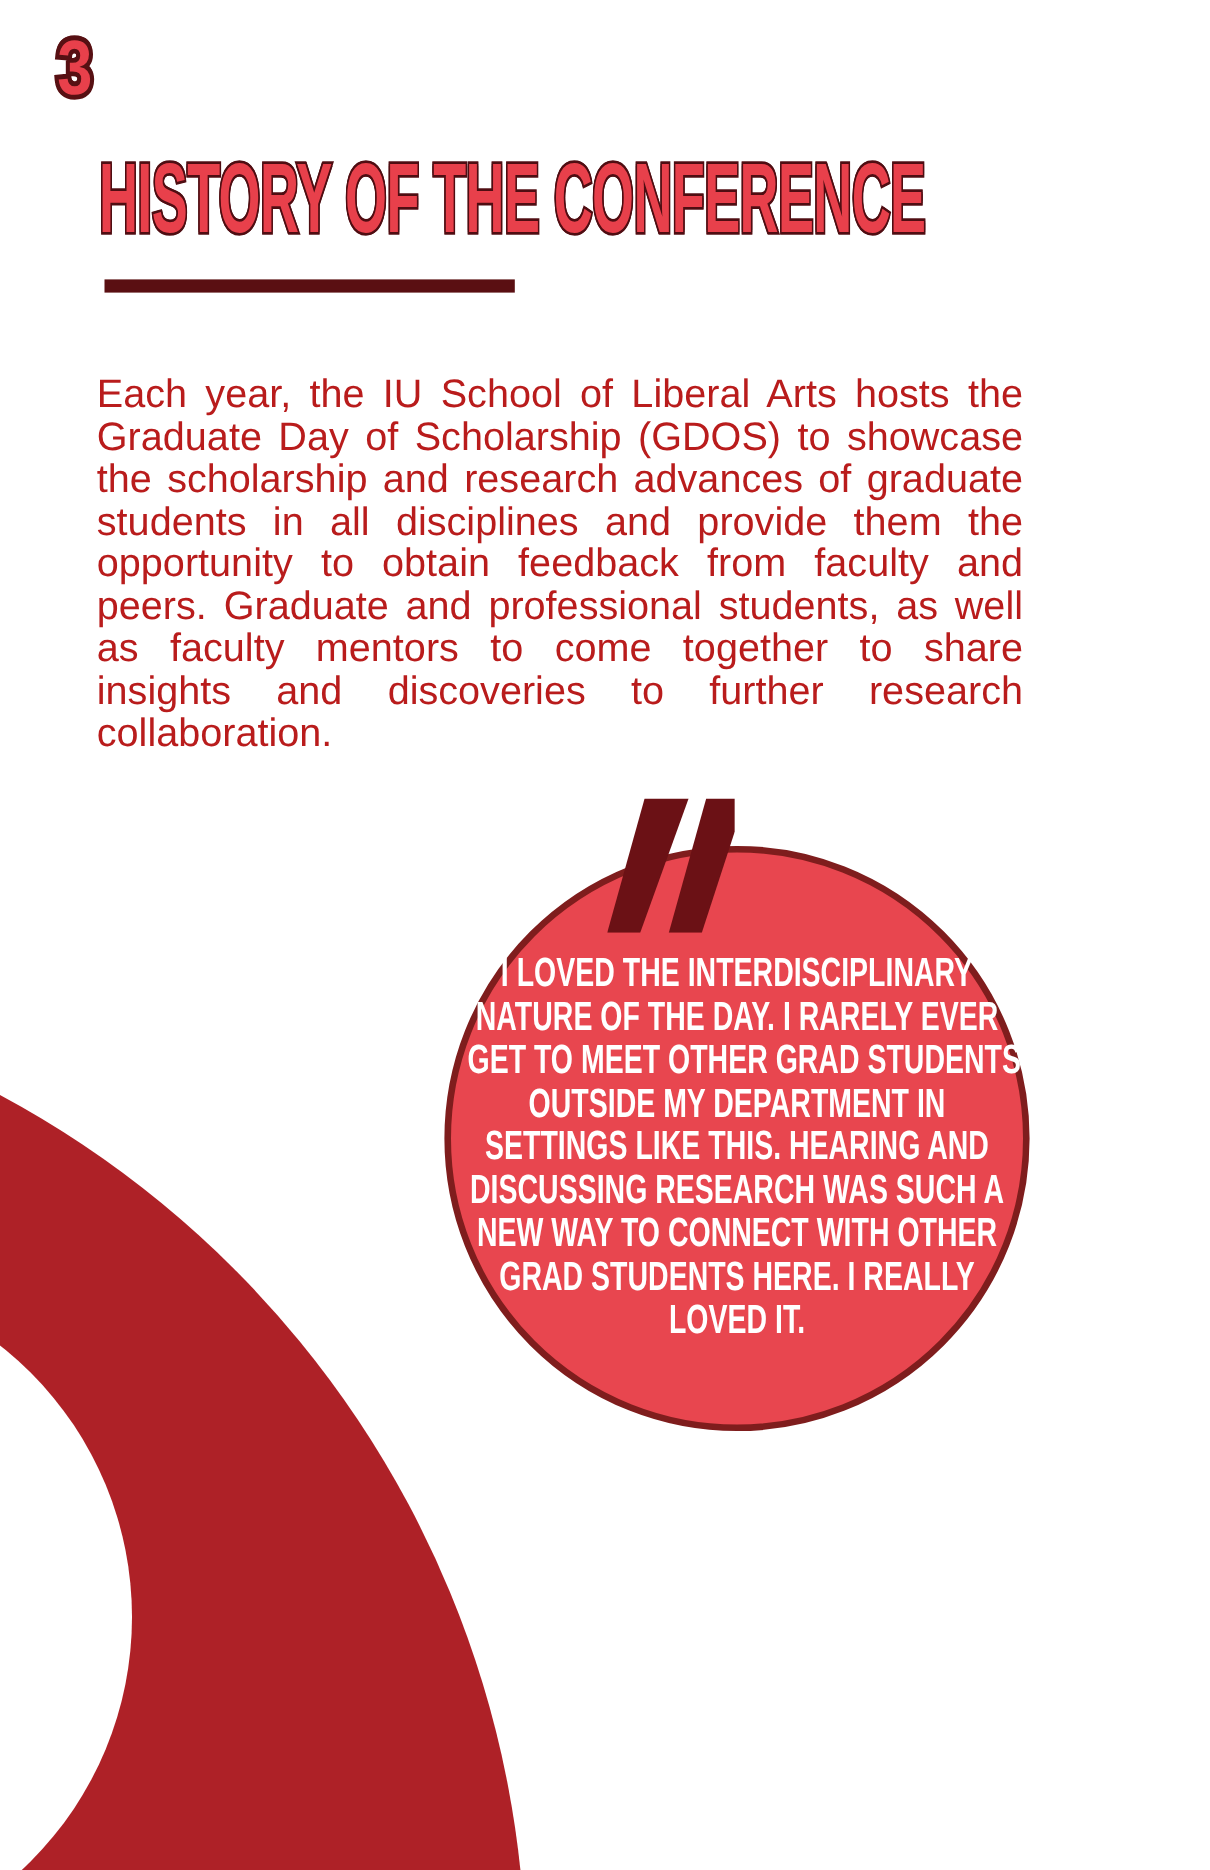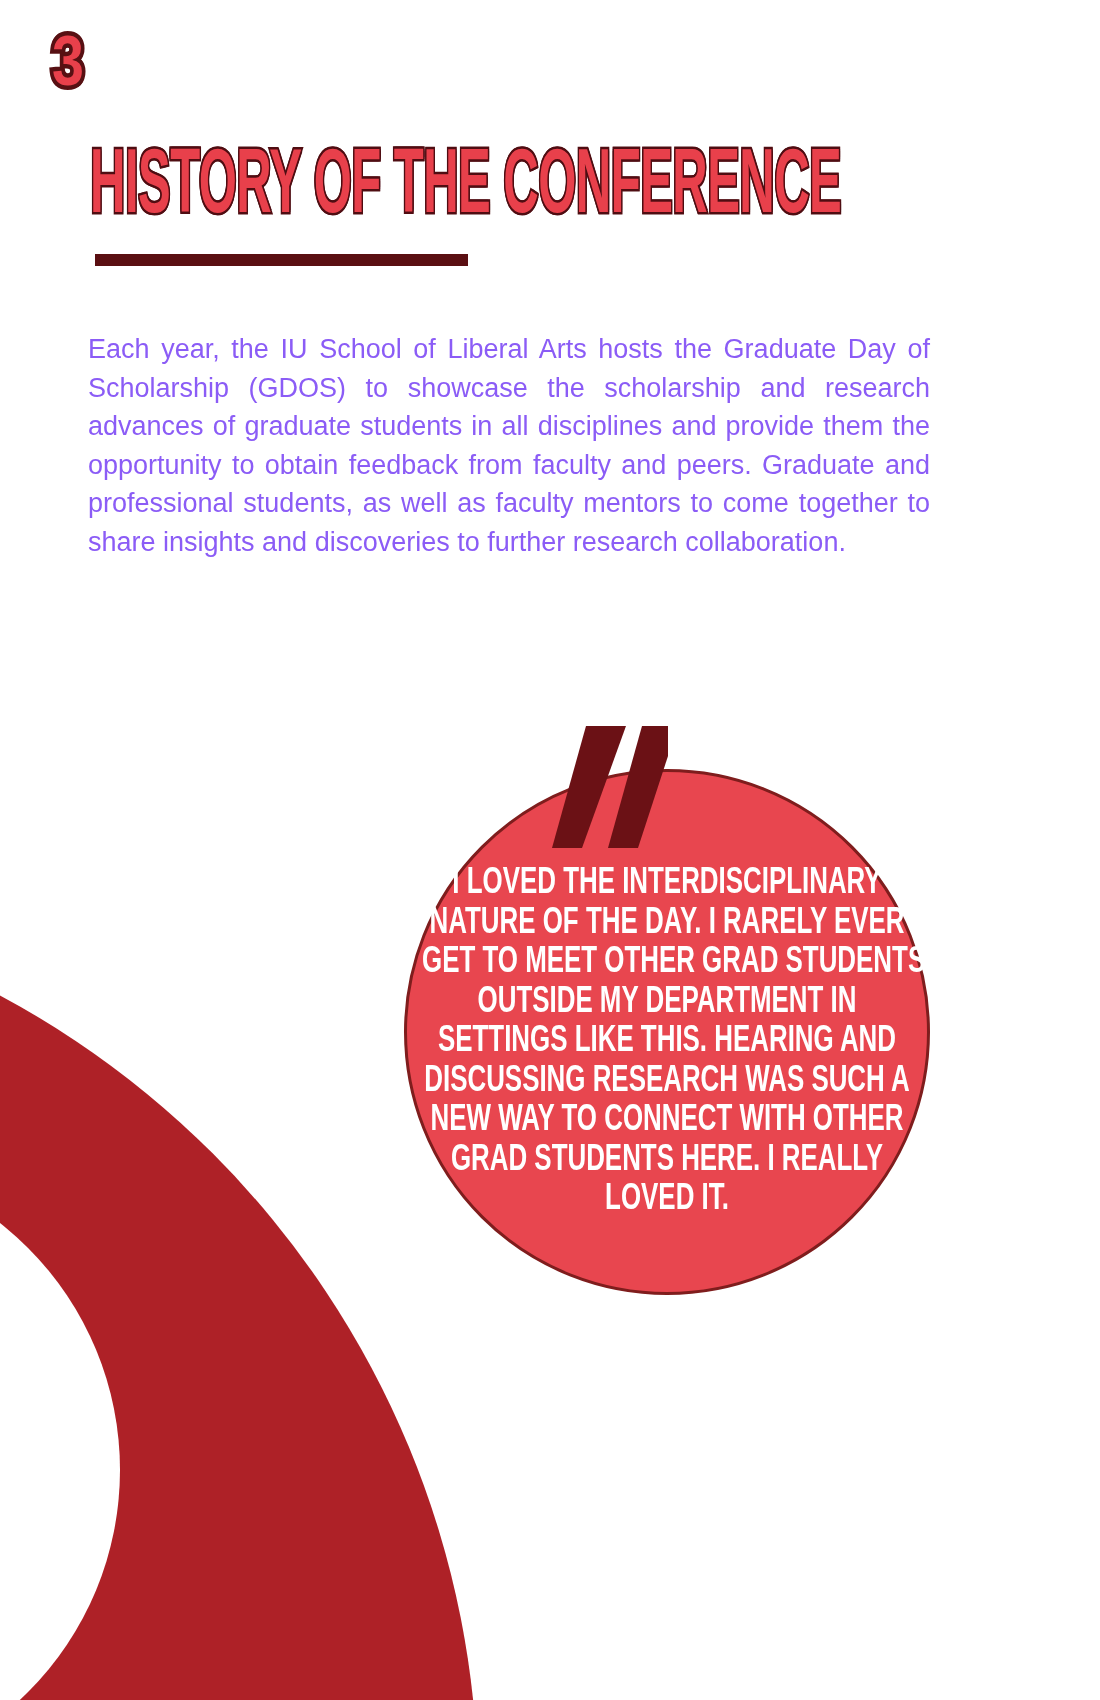--- a/index.html
+++ b/index.html
@@ -46,29 +46,29 @@
   .title .fill{position:relative;color:#e8404b;}
 
   .title-underline{
     position:absolute;left:95px;top:254px;z-index:3;
     width:373px;height:12px;background:#5a0f12;
   }
 
   
   .intro{
     position:absolute;left:88px;top:303px;width:842px;z-index:3;
-    font-size:27px;line-height:38.5px;color:#8b5cf6;
+    font-size:36px;line-height:38.5px;color:#b91c1c;
     text-align:justify;text-justify:inter-word;
   }
 
   
   .circle{
     position:absolute;left:404px;top:769px;z-index:2;
     width:520px;height:520px;border-radius:50%;
-    background:#e8464f;border:3px solid #7f1d1d;
+    background:#e8464f;border:6px solid #7f1d1d;
     box-sizing:content-box;
     display:flex;align-items:center;justify-content:center;
   }
   .quote-text{
     position:relative;width:700px;margin-top:14px;
     transform:scaleX(0.70);transform-origin:center center;
     text-align:center;color:#ffffff;font-weight:bold;
     font-size:37px;line-height:39.5px;letter-spacing:0px;
   }
   .quote-text .qline{white-space:nowrap;}

